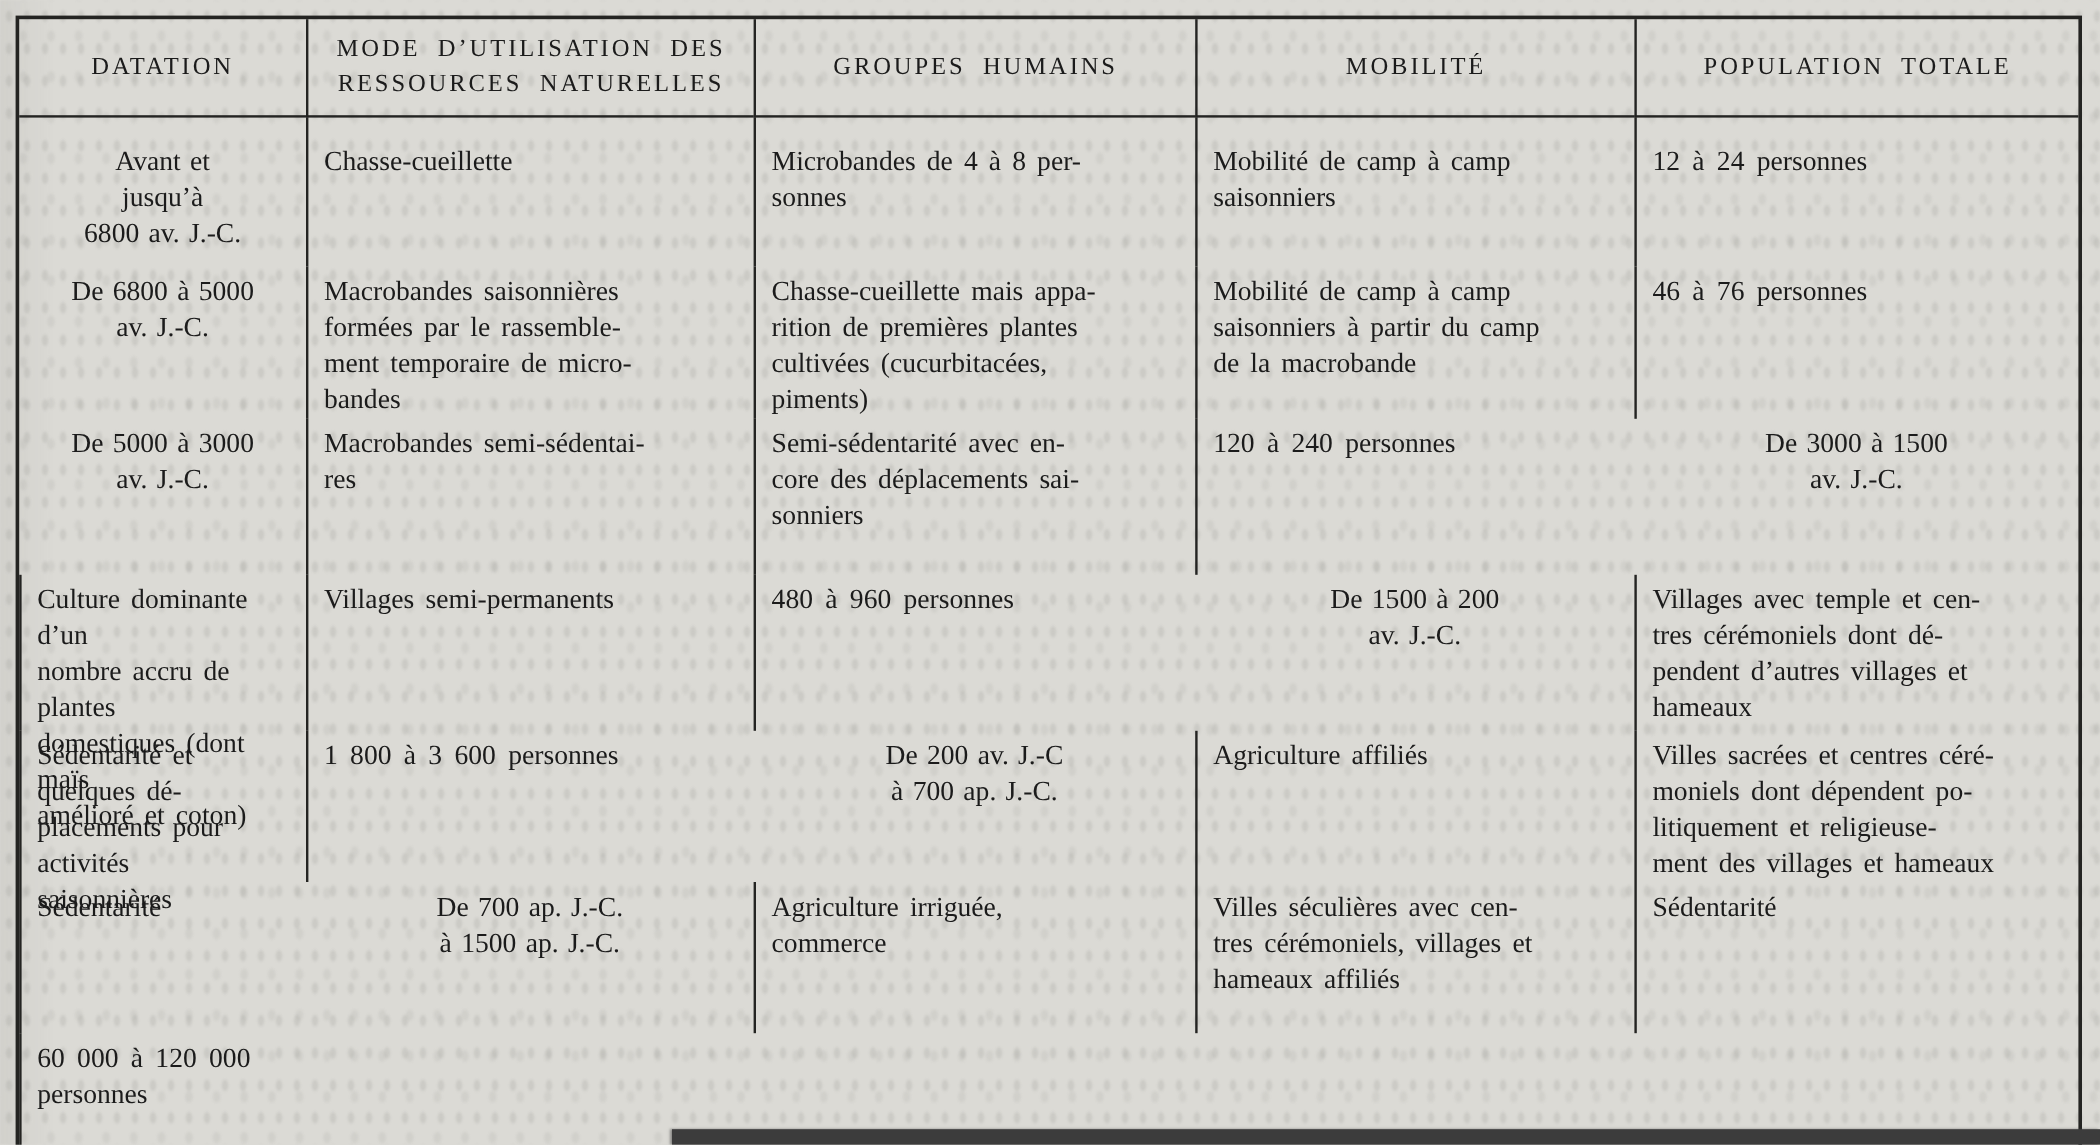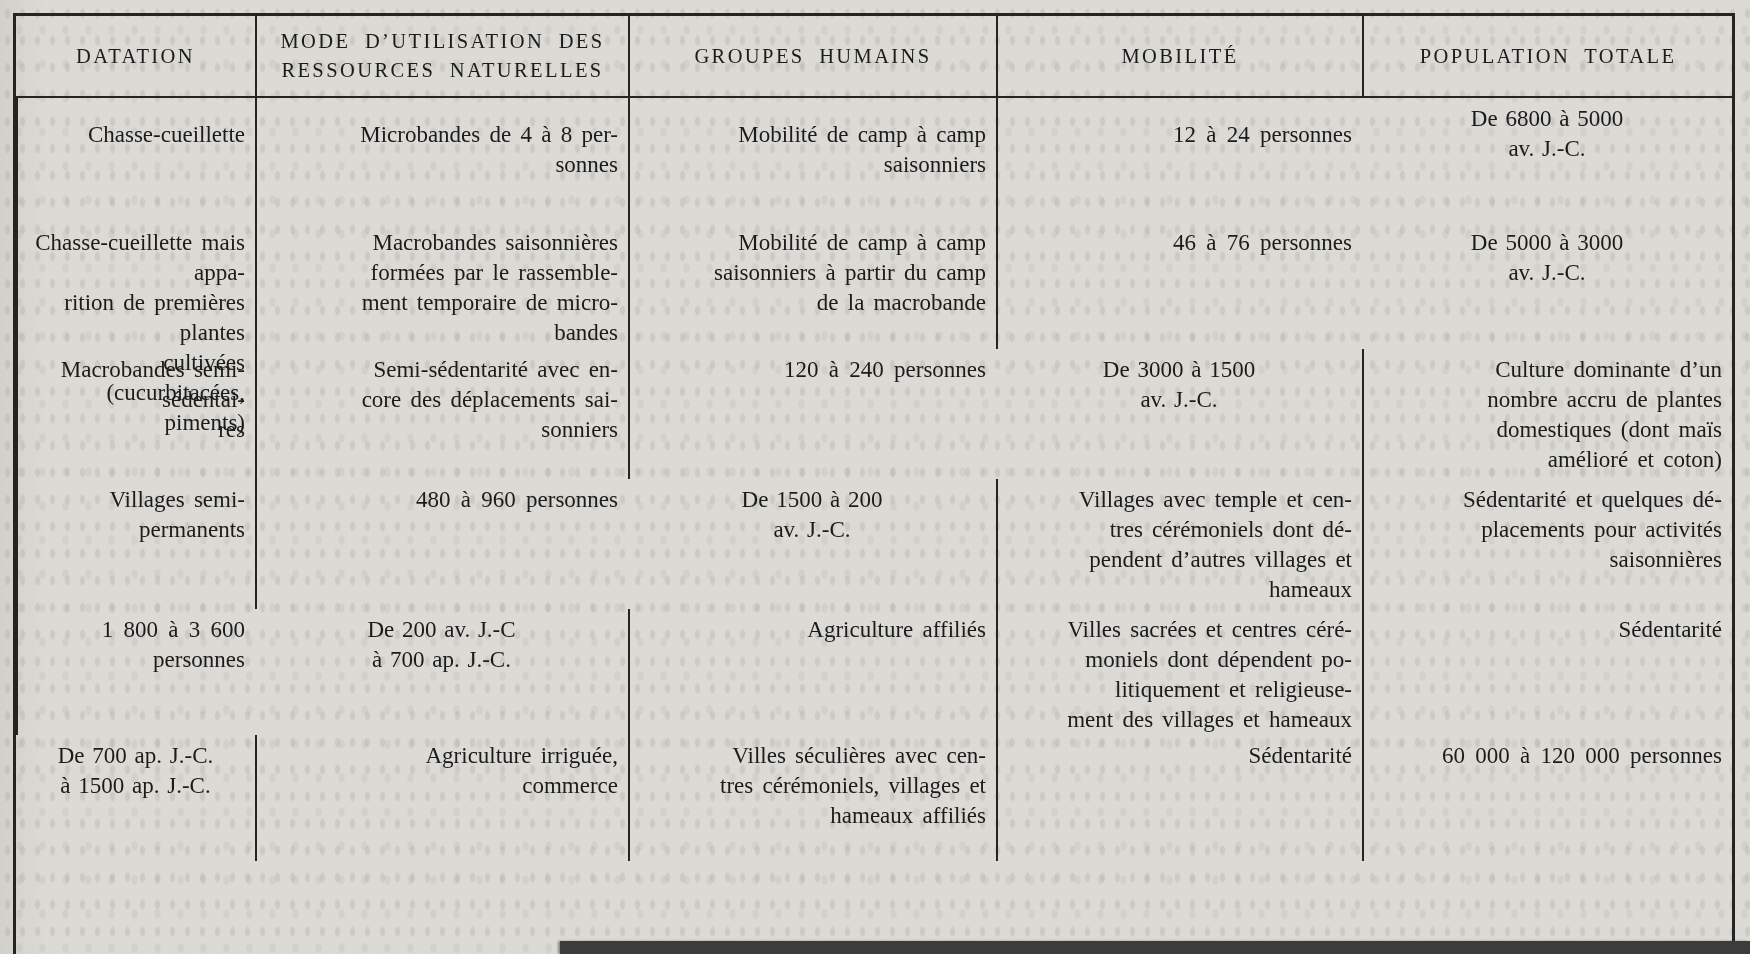--- a/index.html
+++ b/index.html
@@ -41,21 +41,20 @@
     grid-template-rows: 82px 124px 127px 130px 130px 126px 126px auto;
     z-index: 1;
     background: transparent;
   }
   .cell {
     box-sizing: border-box;
     font-size: 23px;
     line-height: 30px;
     padding: 6px 10px 0 13px;
     word-spacing: 3.5px;
-    text-align: right;
   }
   .cell.v { border-left: 2px solid #242422; }
   .head {
     display: flex;
     align-items: center;
     justify-content: center;
     text-align: center;
     border-bottom: 2px solid #242422;
     font-size: 20.5px;
     line-height: 29px;
@@ -90,28 +89,29 @@
 <div class="scan-table">
 
   <div class="cell head">DATATION</div>
   <div class="cell head v">
       <span>MODE D’UTILISATION DES<br>RESSOURCES NATURELLES</span>
     </div>
   <div class="cell head v">GROUPES HUMAINS</div>
   <div class="cell head v">MOBILITÉ</div>
   <div class="cell head v">POPULATION TOTALE</div>
 
+  <div class="cell c-datation r1">Avant et<br>jusqu’à<br>6800 av. J.-C.</div>
   <div class="cell v r1">Chasse-cueillette</div>
   <div class="cell v r1">Microbandes de 4 à 8 per-<br>sonnes</div>
   <div class="cell v r1">Mobilité de camp à camp<br>saisonniers</div>
   <div class="cell v r1 c-population">12 à 24 personnes</div>
 
   <div class="cell c-datation">De 6800 à 5000<br>av. J.-C.</div>
+  <div class="cell v">Macrobandes saisonnières<br>formées par le rassemble-<br>ment temporaire de micro-<br>bandes</div>
   <div class="cell v">Chasse-cueillette mais appa-<br>rition de premières plantes<br>cultivées (cucurbitacées,<br>piments)</div>
-  <div class="cell v">Macrobandes saisonnières<br>formées par le rassemble-<br>ment temporaire de micro-<br>bandes</div>
   <div class="cell v">Mobilité de camp à camp<br>saisonniers à partir du camp<br>de la macrobande</div>
   <div class="cell v c-population">46 à 76 personnes</div>
 
   <div class="cell c-datation">De 5000 à 3000<br>av. J.-C.</div>
   <div class="cell v">Macrobandes semi-sédentai-<br>res</div>
   <div class="cell v">Semi-sédentarité avec en-<br>core des déplacements sai-<br>sonniers</div>
   <div class="cell v c-population">120 à 240 personnes</div>
 
   <div class="cell c-datation">De 3000 à 1500<br>av. J.-C.</div>
   <div class="cell v">Culture dominante d’un<br>nombre accru de plantes<br>domestiques (dont maïs<br>amélioré et coton)</div>

